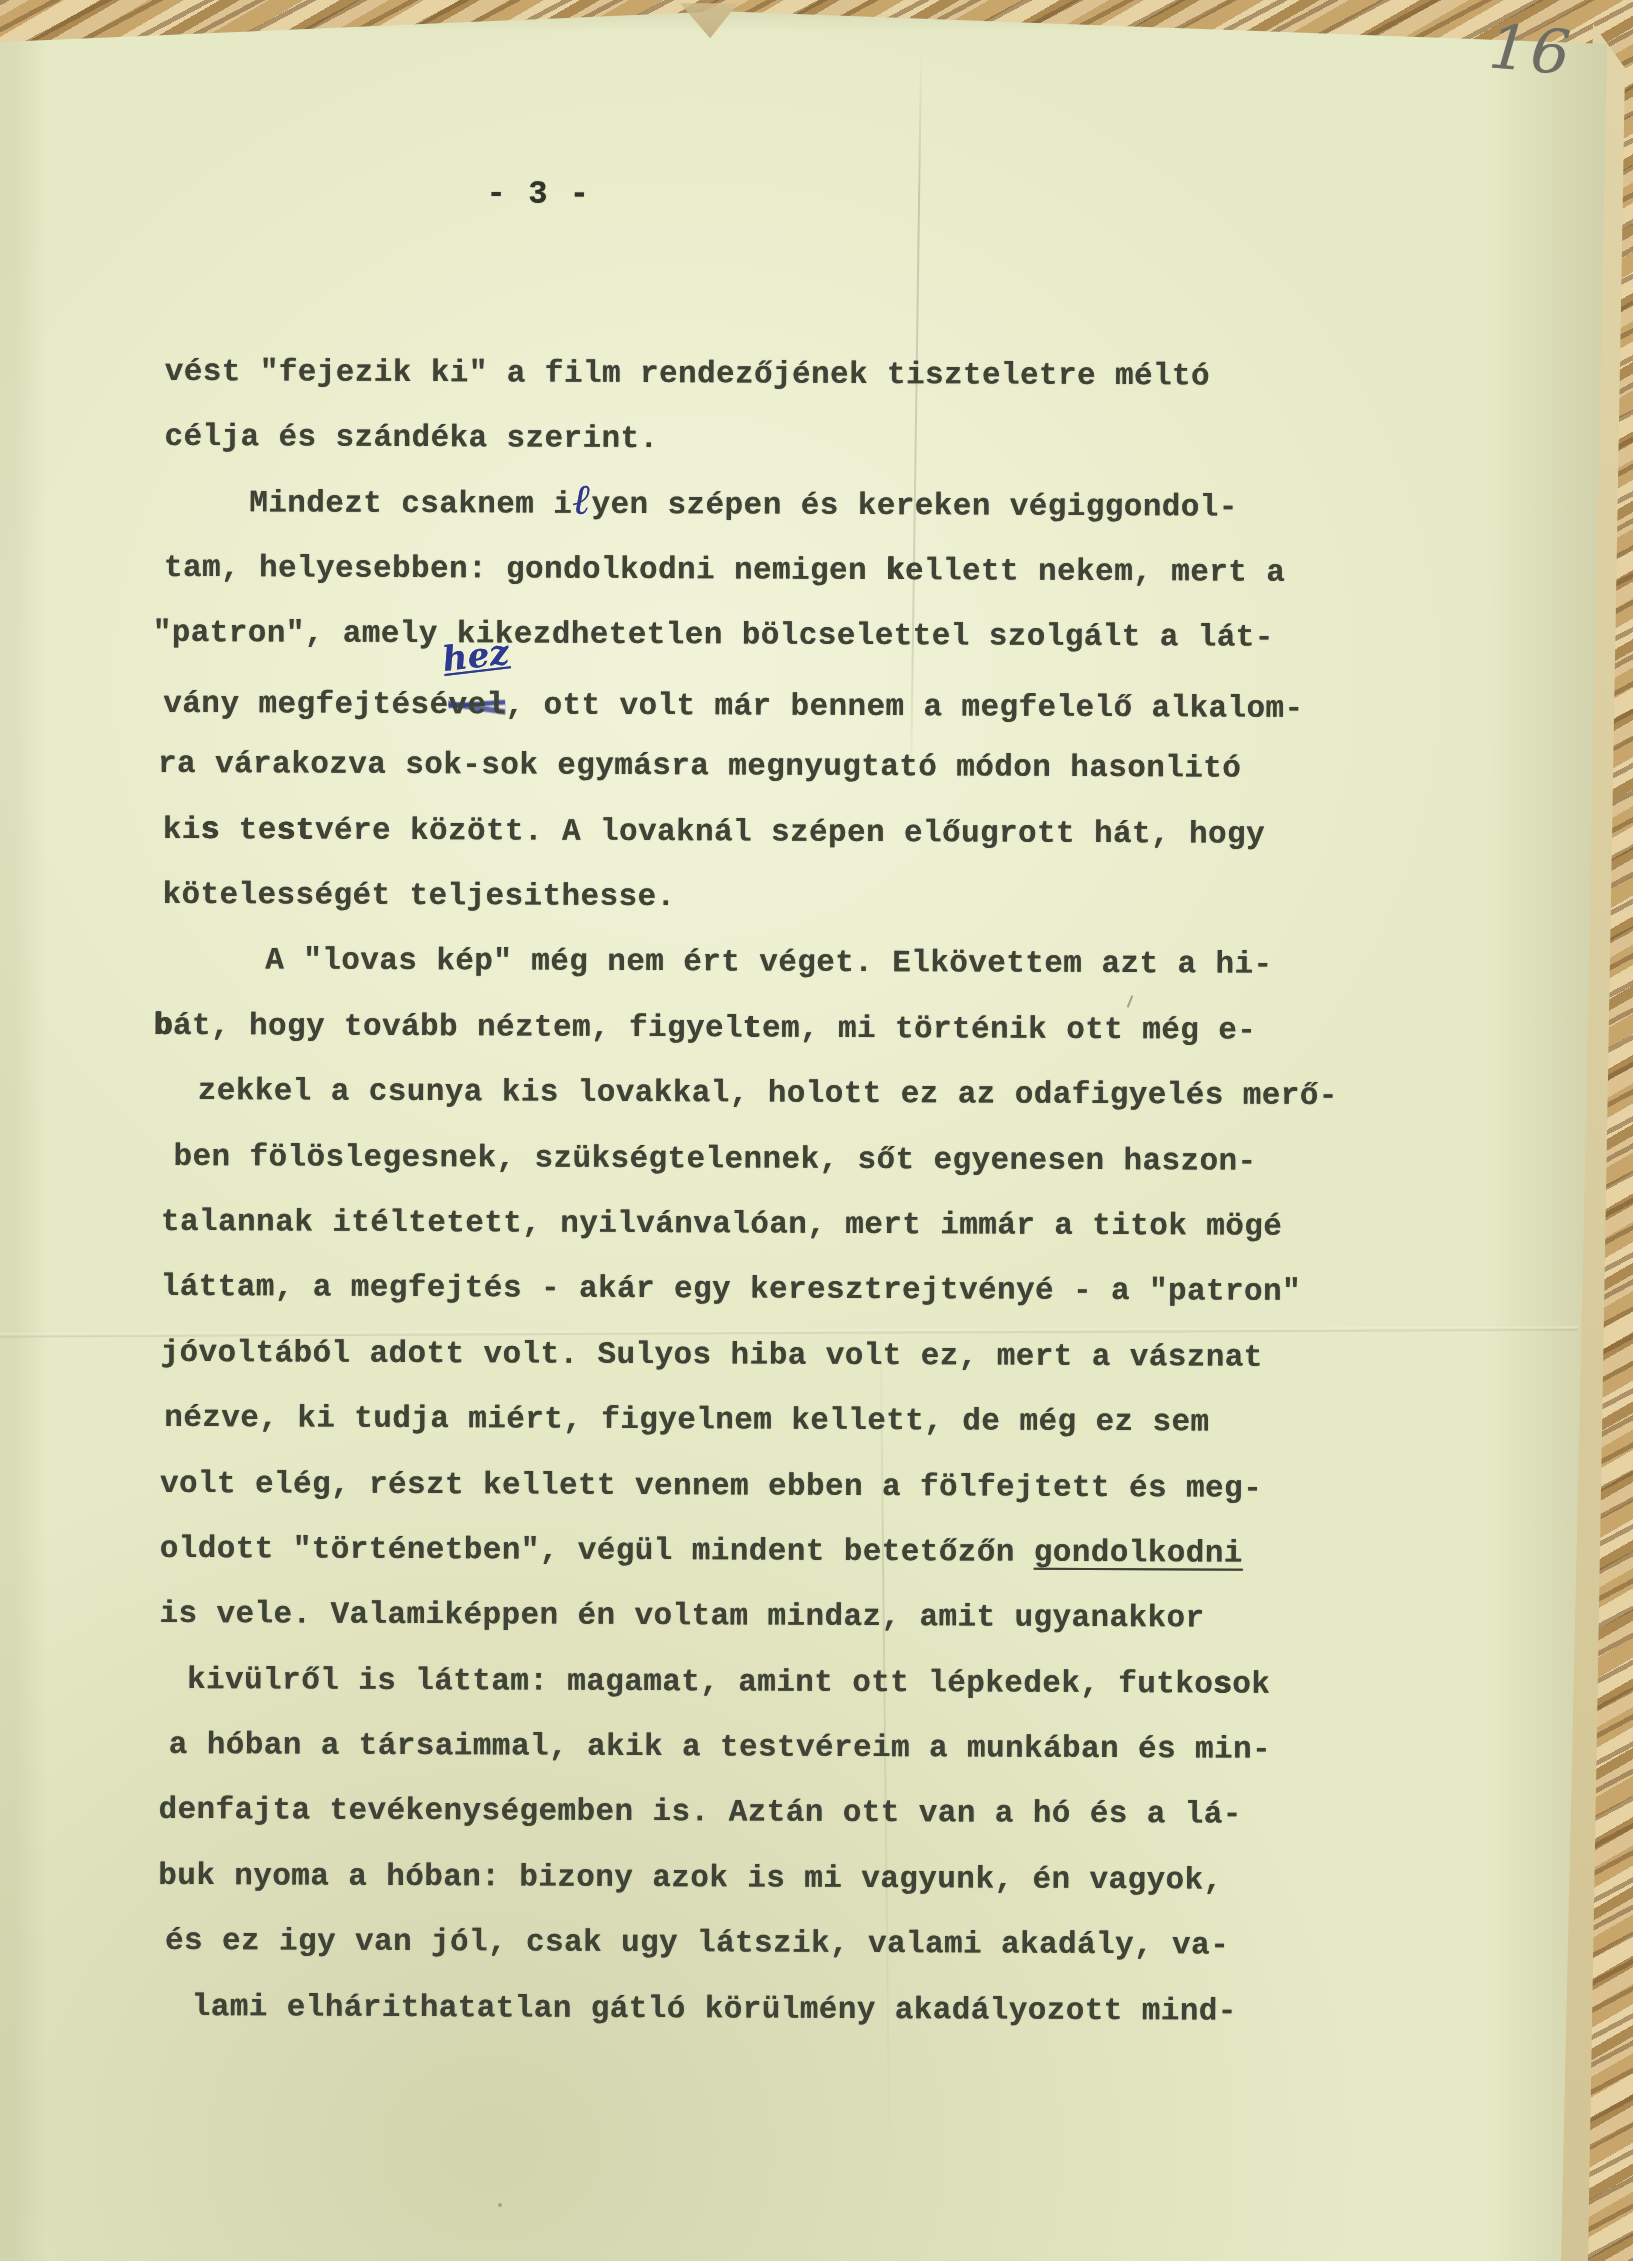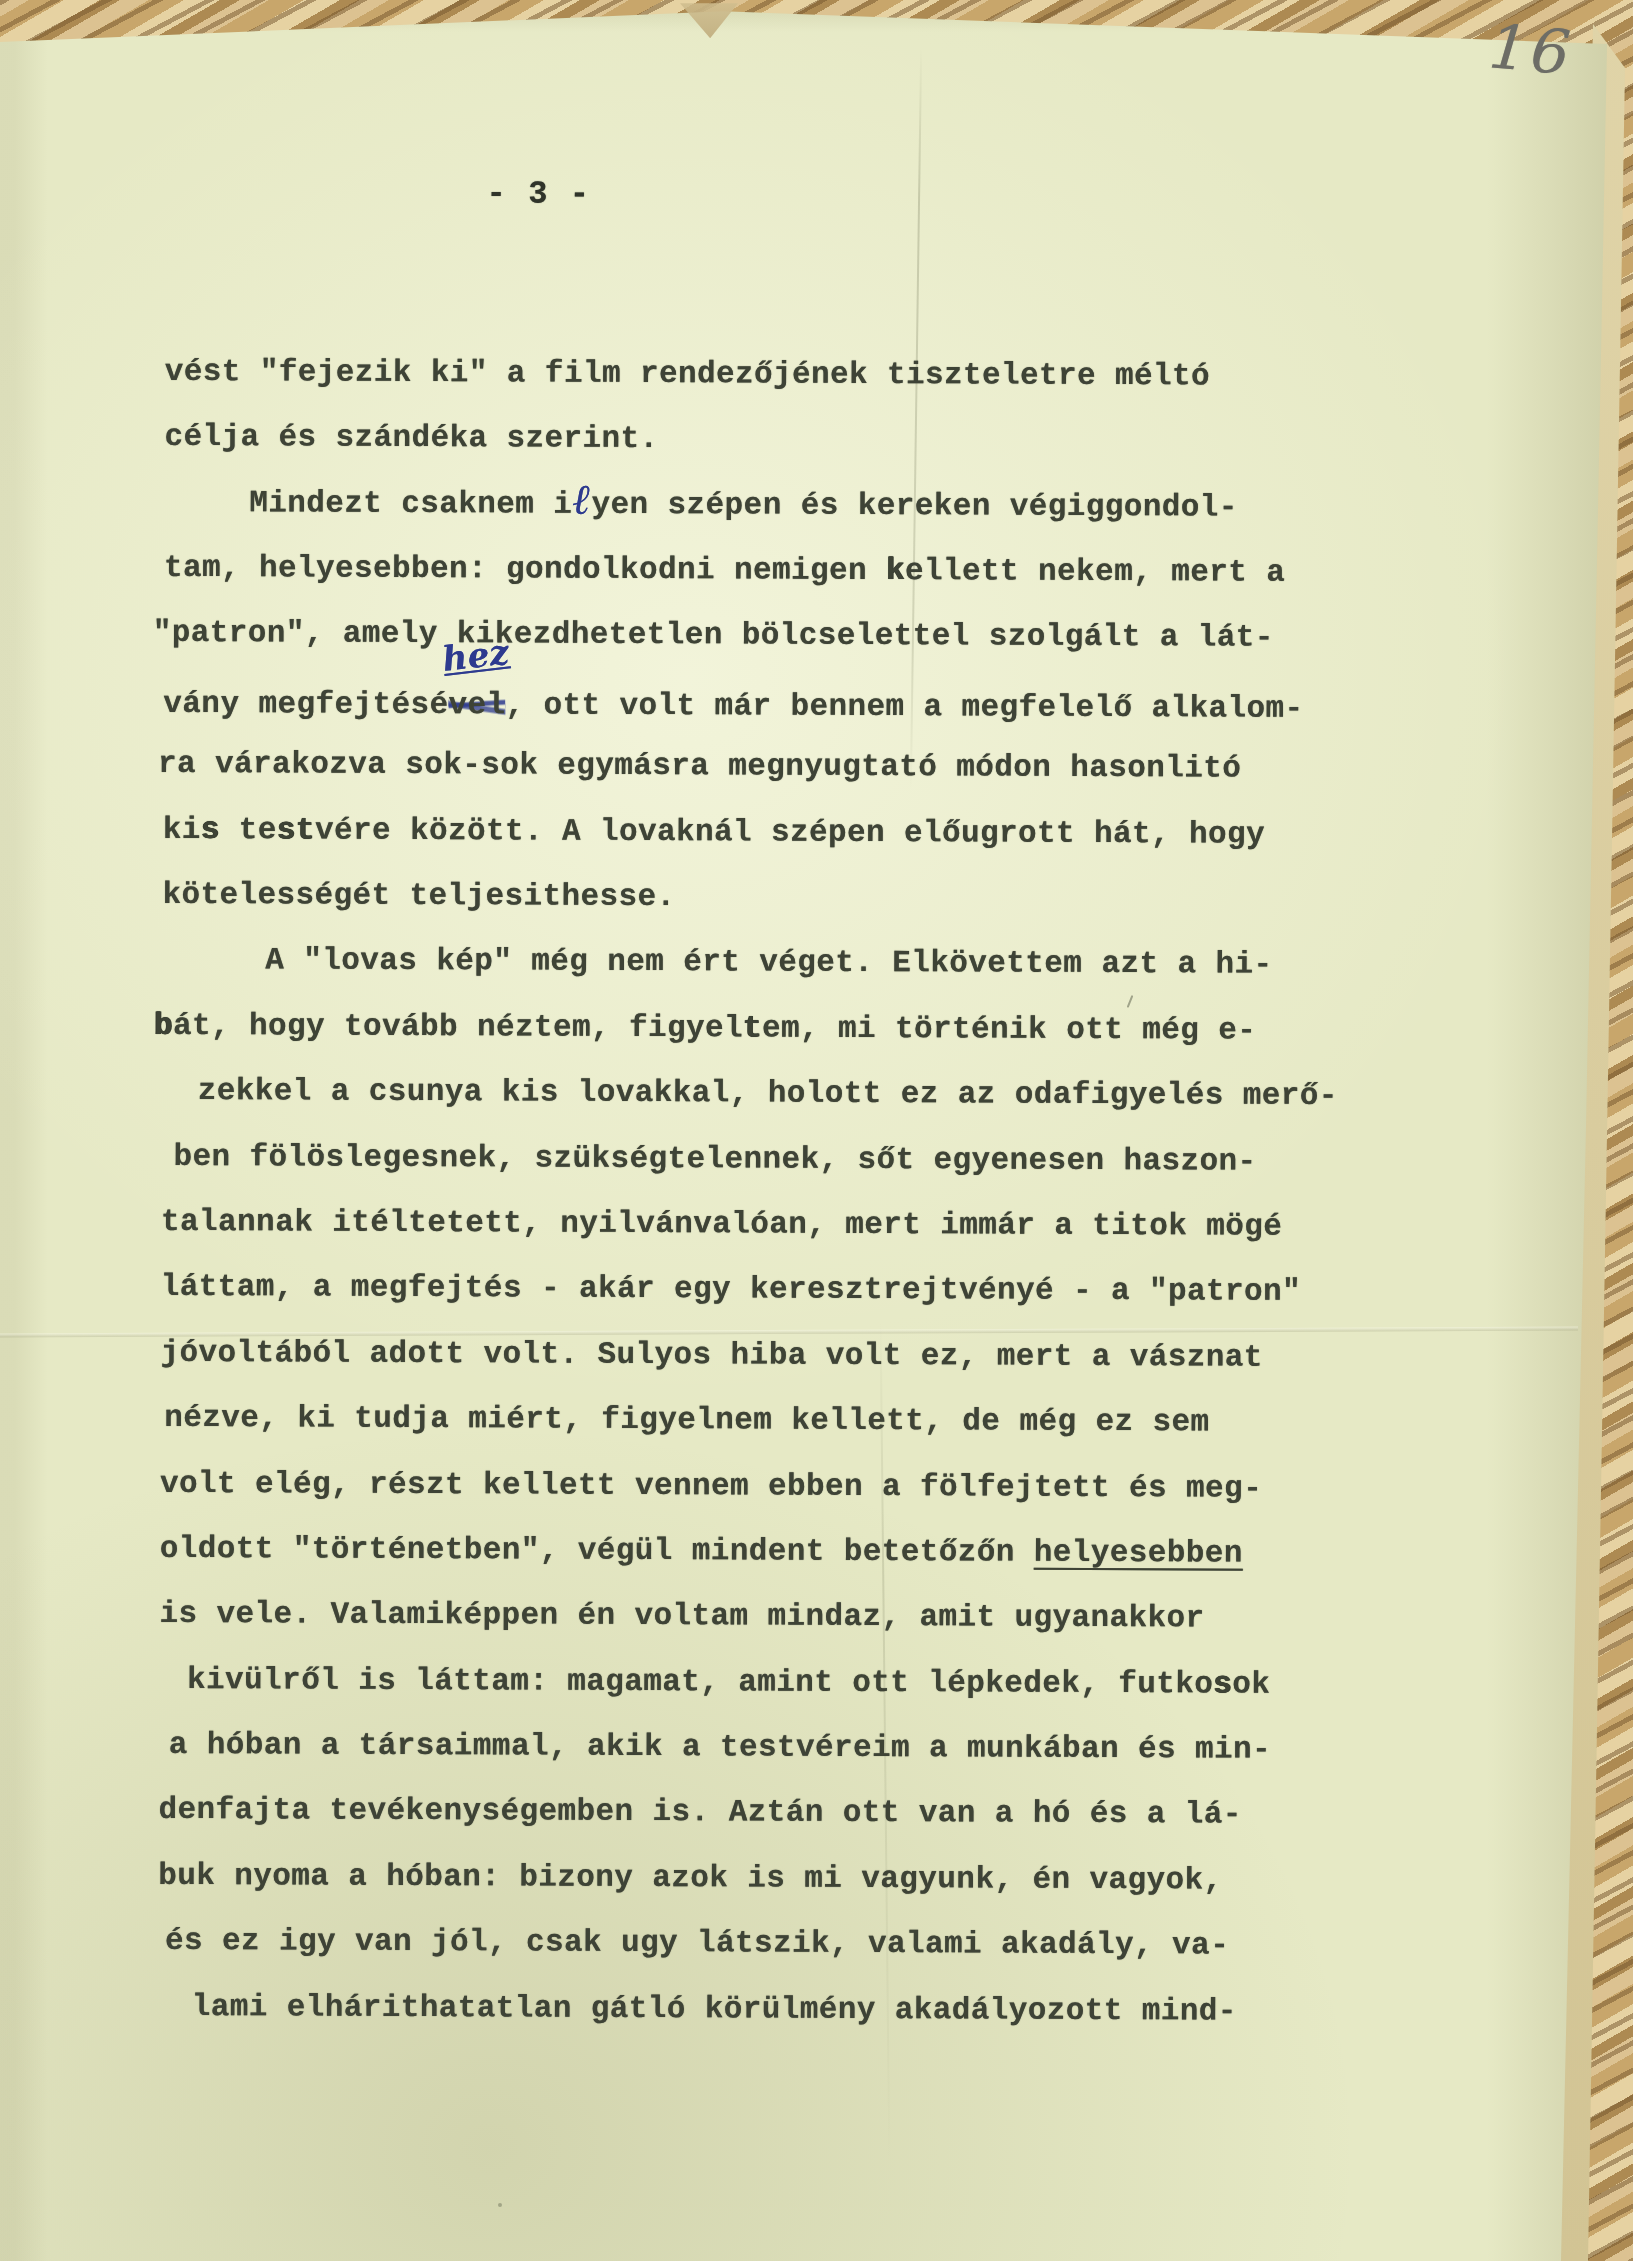--- a/index.html
+++ b/index.html
@@ -118,21 +118,21 @@
       <div class="tline" style="top: 879px; left: 165px;"><span class="seg">kötelességét teljesithesse.</span></div>
       <div class="tline" style="top: 944px; left: 268px;"><span class="seg">A "lovas kép" még nem ért véget. Elkövettem azt a hi-</span></div>
       <div class="tline" style="top: 1010px; left: 157px;"><span class="seg seg-overstrike">b</span><span class="seg">át, hogy tovább néztem, figyel</span><span class="seg seg-overstrike">t</span><span class="seg">em, mi történik ott még e-</span></div>
       <div class="tline" style="top: 1075px; left: 201px;"><span class="seg">zekkel a csunya kis lovakkal, holott ez az odafigyelés merő-</span></div>
       <div class="tline" style="top: 1141px; left: 177px;"><span class="seg">ben fölöslegesnek, szükségtelennek, sőt egyenesen haszon-</span></div>
       <div class="tline" style="top: 1206px; left: 165px;"><span class="seg">talannak itéltetett, nyilvánvalóan, mert immár a titok mögé</span></div>
       <div class="tline" style="top: 1271px; left: 165px;"><span class="seg">láttam, a megfejtés - akár egy keresztrejtvényé - a "patron"</span></div>
       <div class="tline" style="top: 1337px; left: 165px;"><span class="seg">jóvoltából adott volt. Sulyos hiba volt ez, mert a vásznat</span></div>
       <div class="tline" style="top: 1402px; left: 169px;"><span class="seg">nézve, ki tudja miért, figyelnem kellett, de még ez sem</span></div>
       <div class="tline" style="top: 1468px; left: 165px;"><span class="seg">volt elég, részt kellett vennem ebben a fölfejtett és meg-</span></div>
-      <div class="tline" style="top: 1533px; left: 165px;"><span class="seg">oldott "történetben", végül mindent betetőzőn </span><span class="seg seg-underline">helyesebben</span></div>
+      <div class="tline" style="top: 1533px; left: 165px;"><span class="seg">oldott "történetben", végül mindent betetőzőn </span><span class="seg seg-underline">gondolkodni</span></div>
       <div class="tline" style="top: 1598px; left: 165px;"><span class="seg">is vele. Valamiképpen én voltam mindaz, amit ugyanakkor</span></div>
       <div class="tline" style="top: 1664px; left: 193px;"><span class="seg">kivülről is láttam: magamat, amint ott lépkedek, futko</span><span class="seg seg-overstrike">s</span><span class="seg">ok</span></div>
       <div class="tline" style="top: 1729px; left: 175px;"><span class="seg">a hóban a társaimmal, akik a testvéreim a munkában és min-</span></div>
       <div class="tline" style="top: 1794px; left: 165px;"><span class="seg">denfajta tevékenységemben is. Aztán ott van a hó és a lá-</span></div>
       <div class="tline" style="top: 1860px; left: 165px;"><span class="seg">buk nyoma a hóban: bizony azok is mi vagyunk, én vagyok,</span></div>
       <div class="tline" style="top: 1925px; left: 172px;"><span class="seg">és ez igy van jól, csak ugy látszik, valami akadály, va-</span></div>
       <div class="tline" style="top: 1991px; left: 199px;"><span class="seg">lami elhárithatatlan gátló körülmény akadályozott mind-</span></div>
     </div>
 </div>
 

